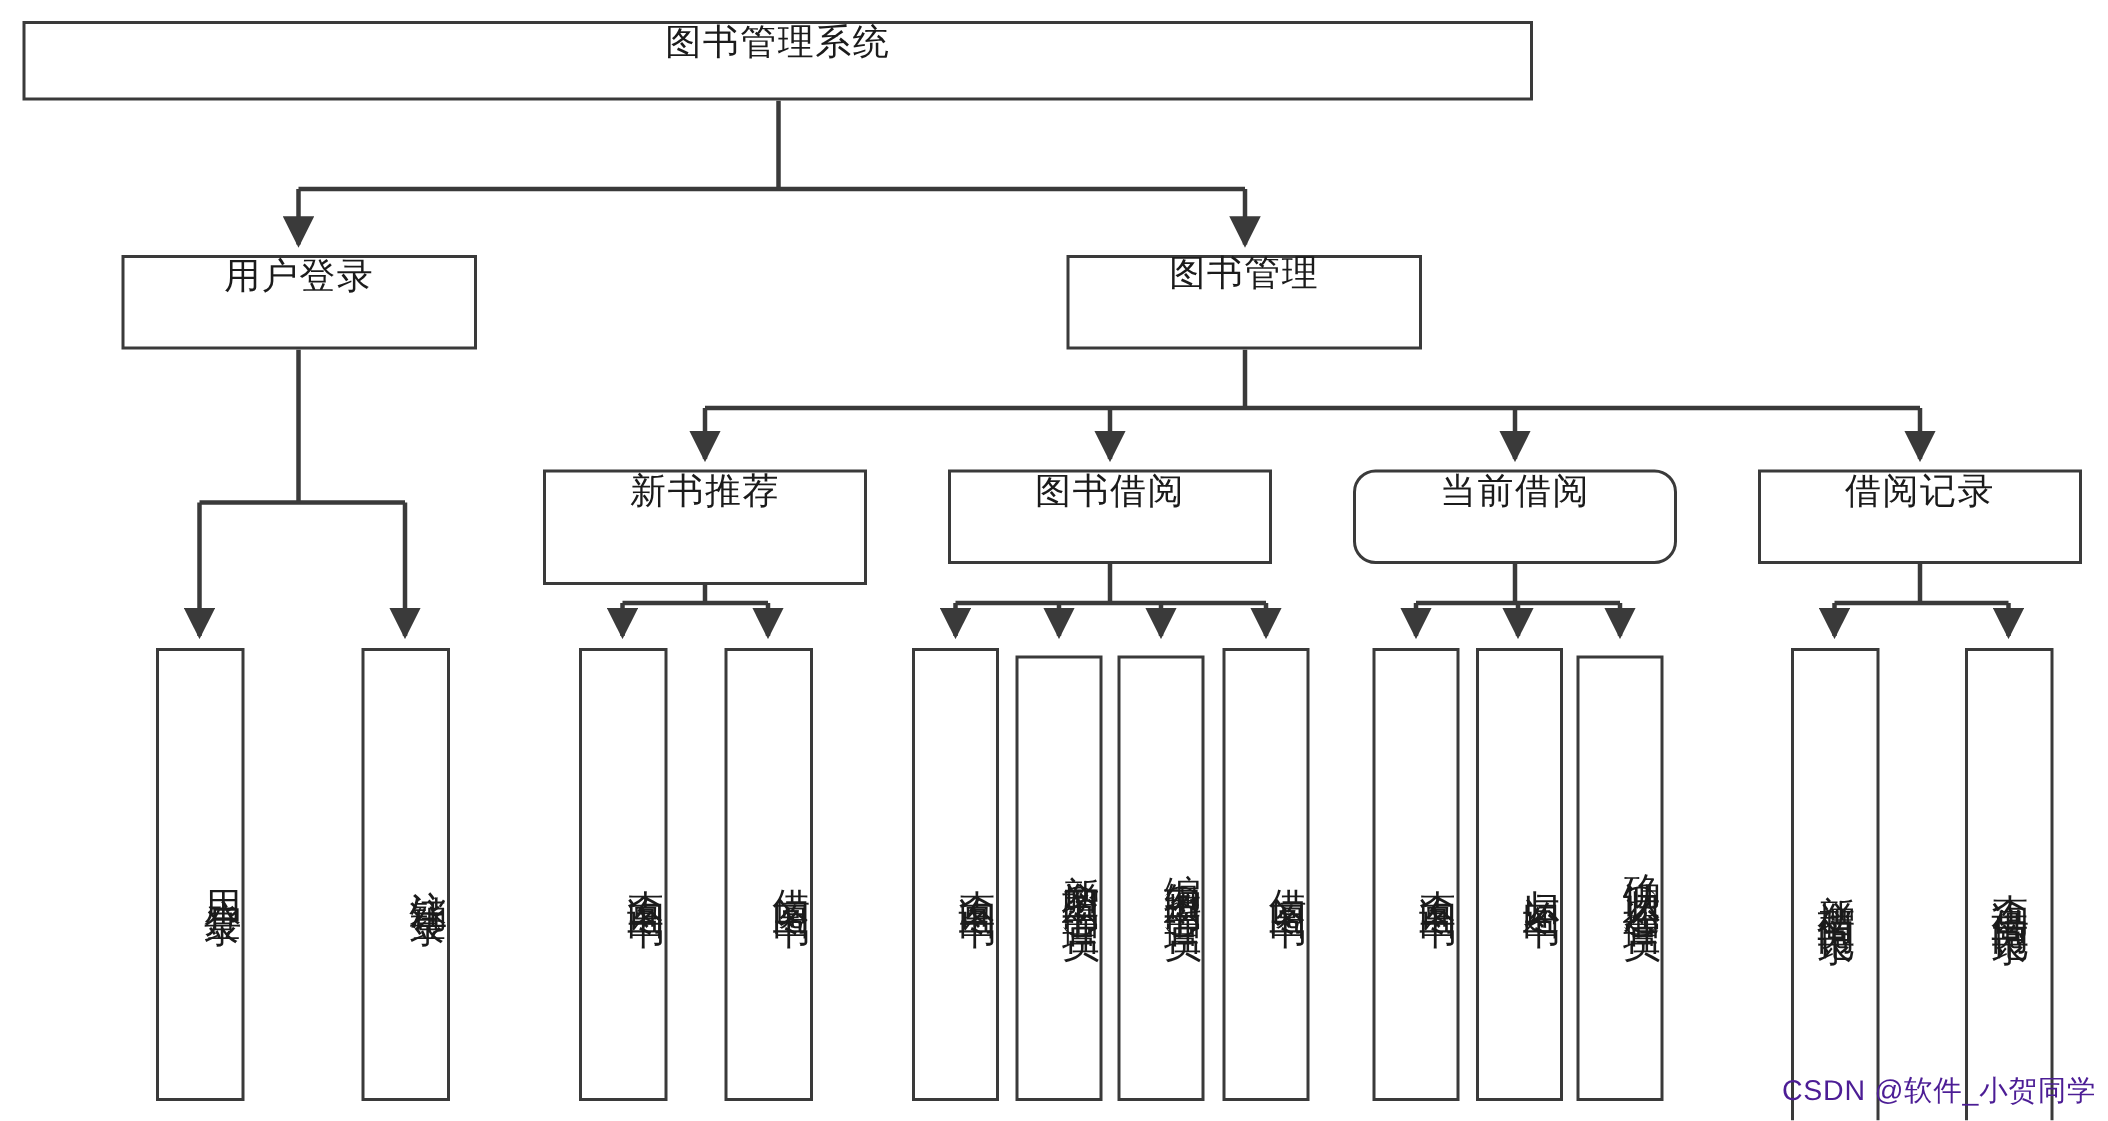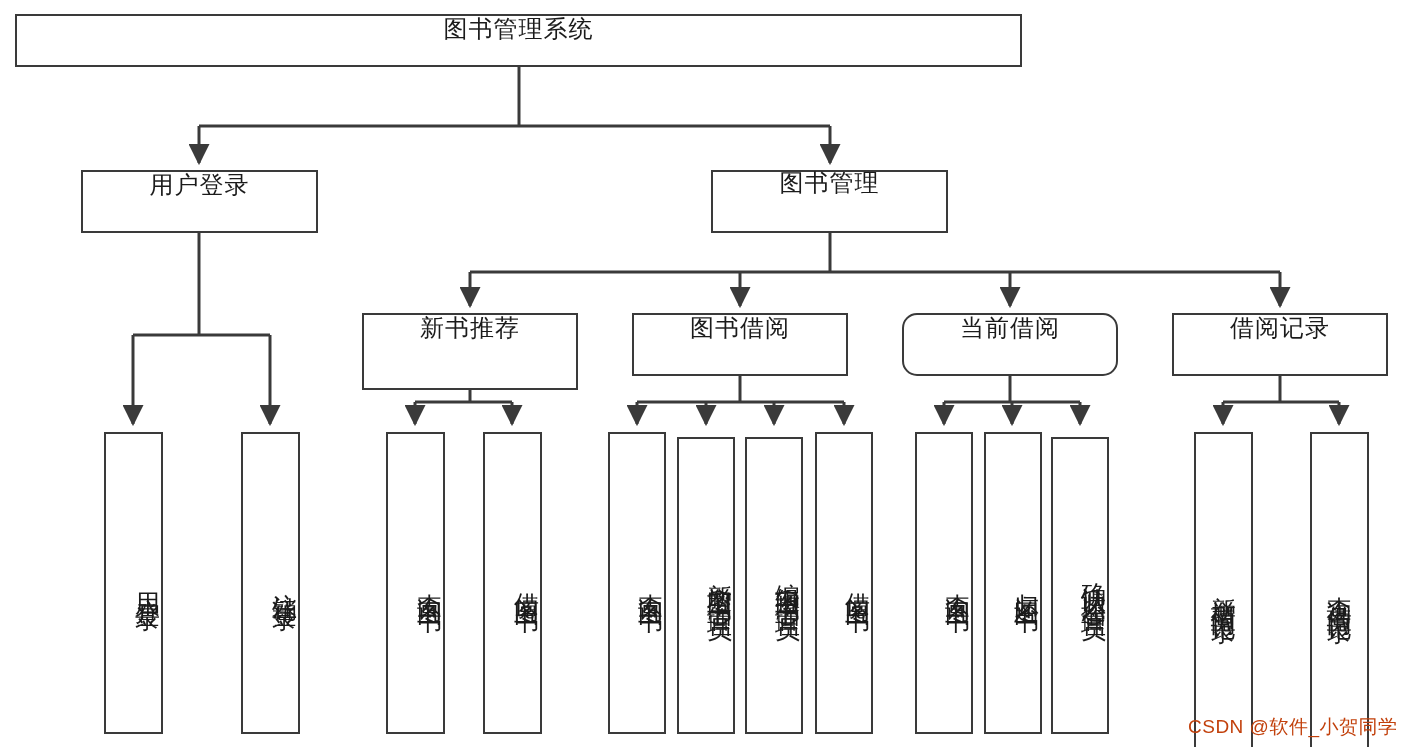--- a/index.html
+++ b/index.html
@@ -56,21 +56,21 @@
   .node .lbl {
     writing-mode: inherit;
     text-orientation: inherit;
     white-space: nowrap;
   }
   .watermark {
     position: absolute;
     left: 1188px;
     top: 714px;
     font-size: 19px;
-    color: #c2410c;
+    color: #4c1d95;
     white-space: nowrap;
     letter-spacing: 0.5px;
   }
 </style>
 </head>
 <body>
 
 <div id="canvas">
 
   <svg class="wires" viewBox="0 0 1405 747" xmlns="http://www.w3.org/2000/svg">

